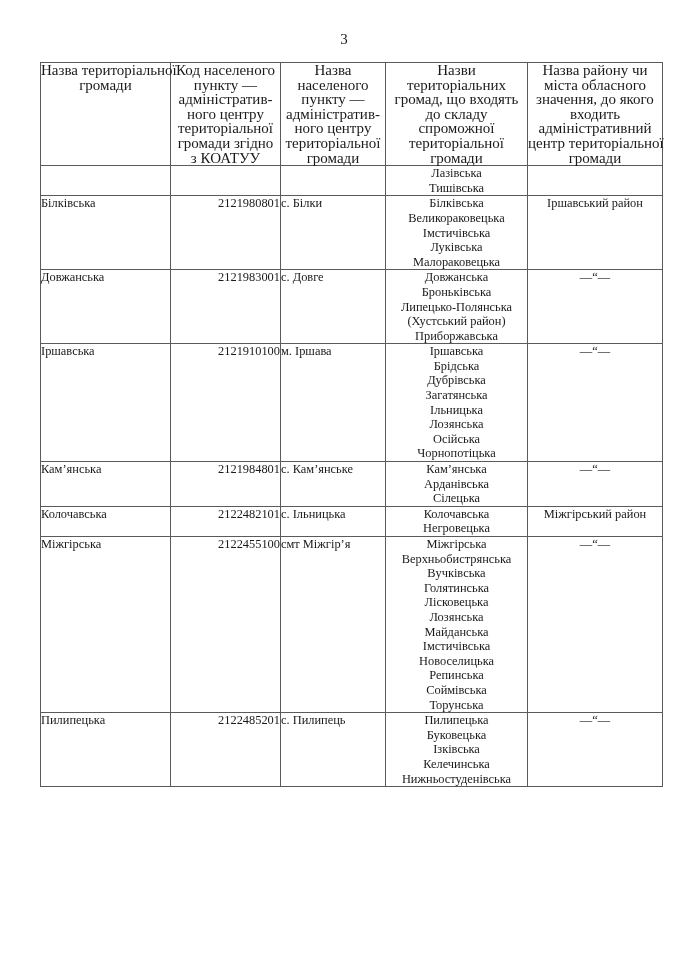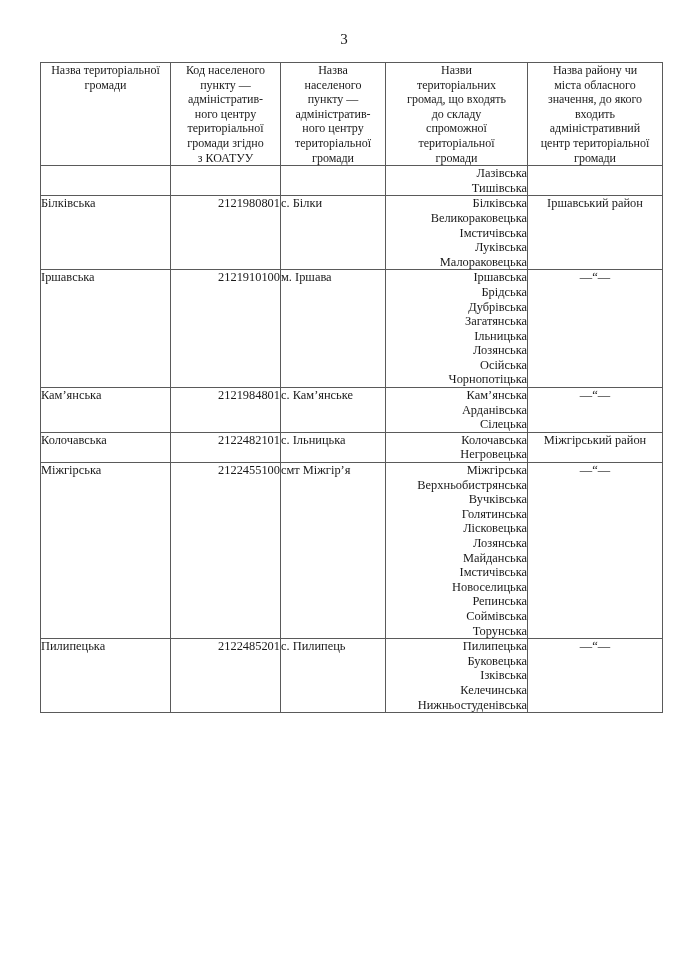--- a/index.html
+++ b/index.html
@@ -52,35 +52,35 @@
   col.c2 { width: 110px; }
   col.c3 { width: 105px; }
   col.c4 { width: 142px; }
   col.c5 { width: 135px; }
 
   thead th {
     text-align: center;
     vertical-align: middle;
     line-height: 14.6px;
     padding: 4px 4px 5px 4px;
-    font-size: 12px;
+    font-size: 15px;
     margin-top: 44px;
   }
   thead th.h1 {
     text-align: center;
   }
   tbody td {
     line-height: 14.6px;
     padding: 3px 5px 3px 6px;
     font-size: 12.4px;
   }
   td.col-name   { text-align: left; }
   td.col-code   { text-align: right; padding-left: 10px; }
   td.col-center { text-align: left; padding-left: 9px; }
-  td.col-list   { text-align: right; padding-left: 9px; }
+  td.col-list   { text-align: center; padding-left: 9px; }
   td.col-raion  { text-align: center; }
   td.col-raion.ditto { text-align: center; letter-spacing: 0px; }
   .list-line { display: block; white-space: nowrap; }
   .ditto-mark { display: inline-block; }
 </style>
 </head>
 <body>
 
 <div class="page">
 
@@ -156,20 +156,33 @@
           <td class="col-list">
             <span class="list-line">Білківська</span>
             <span class="list-line">Великораковецька</span>
             <span class="list-line">Імстичівська</span>
             <span class="list-line">Луківська</span>
             <span class="list-line">Малораковецька</span>
           </td>
           <td class="col-raion"><span class="">Іршавський район</span></td>
         </tr>
         <tr>
+          <td class="col-name">Довжанська</td>
+          <td class="col-code">2121983001</td>
+          <td class="col-center">с. Довге</td>
+          <td class="col-list">
+            <span class="list-line">Довжанська</span>
+            <span class="list-line">Броньківська</span>
+            <span class="list-line">Липецько-Полянська</span>
+            <span class="list-line">(Хустський район)</span>
+            <span class="list-line">Приборжавська</span>
+          </td>
+          <td class="col-raion ditto"><span class="ditto-mark">—“—</span></td>
+        </tr>
+        <tr>
           <td class="col-name">Іршавська</td>
           <td class="col-code">2121910100</td>
           <td class="col-center">м. Іршава</td>
           <td class="col-list">
             <span class="list-line">Іршавська</span>
             <span class="list-line">Брідська</span>
             <span class="list-line">Дубрівська</span>
             <span class="list-line">Загатянська</span>
             <span class="list-line">Ільницька</span>
             <span class="list-line">Лозянська</span>

